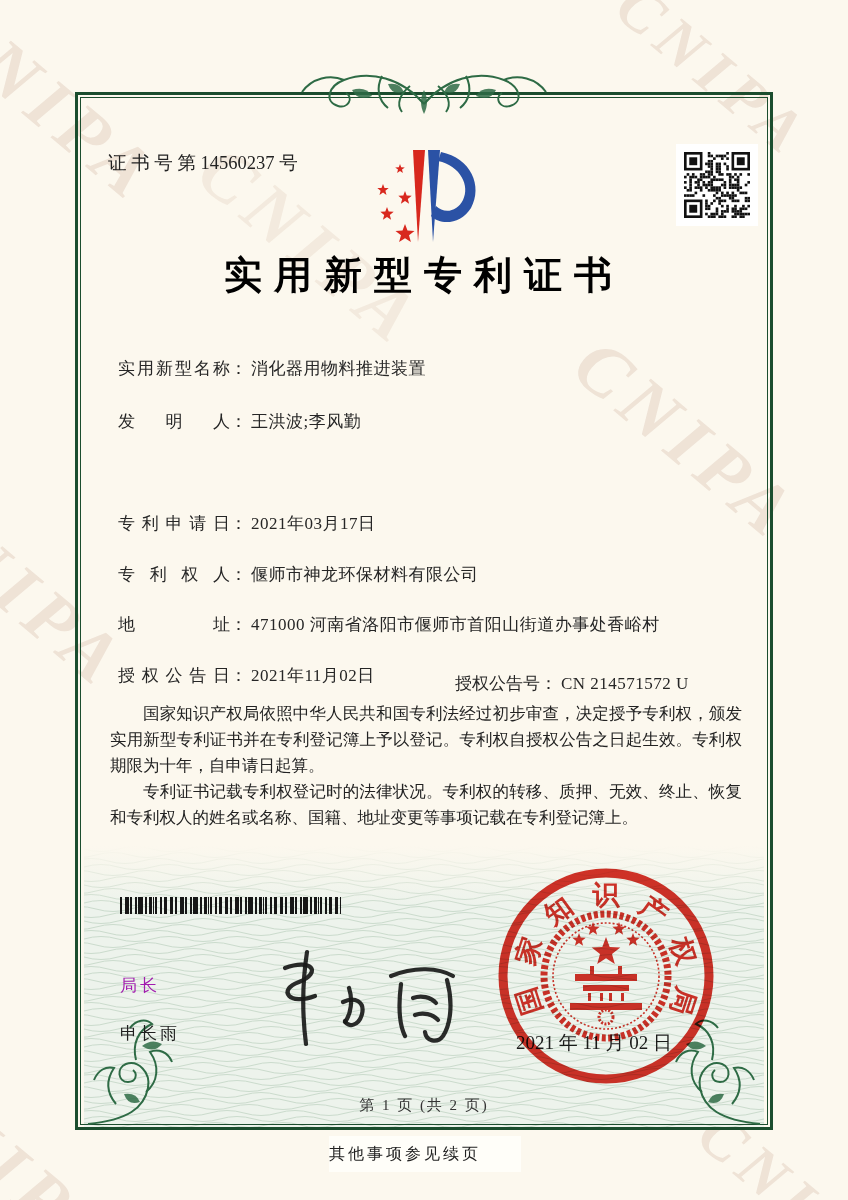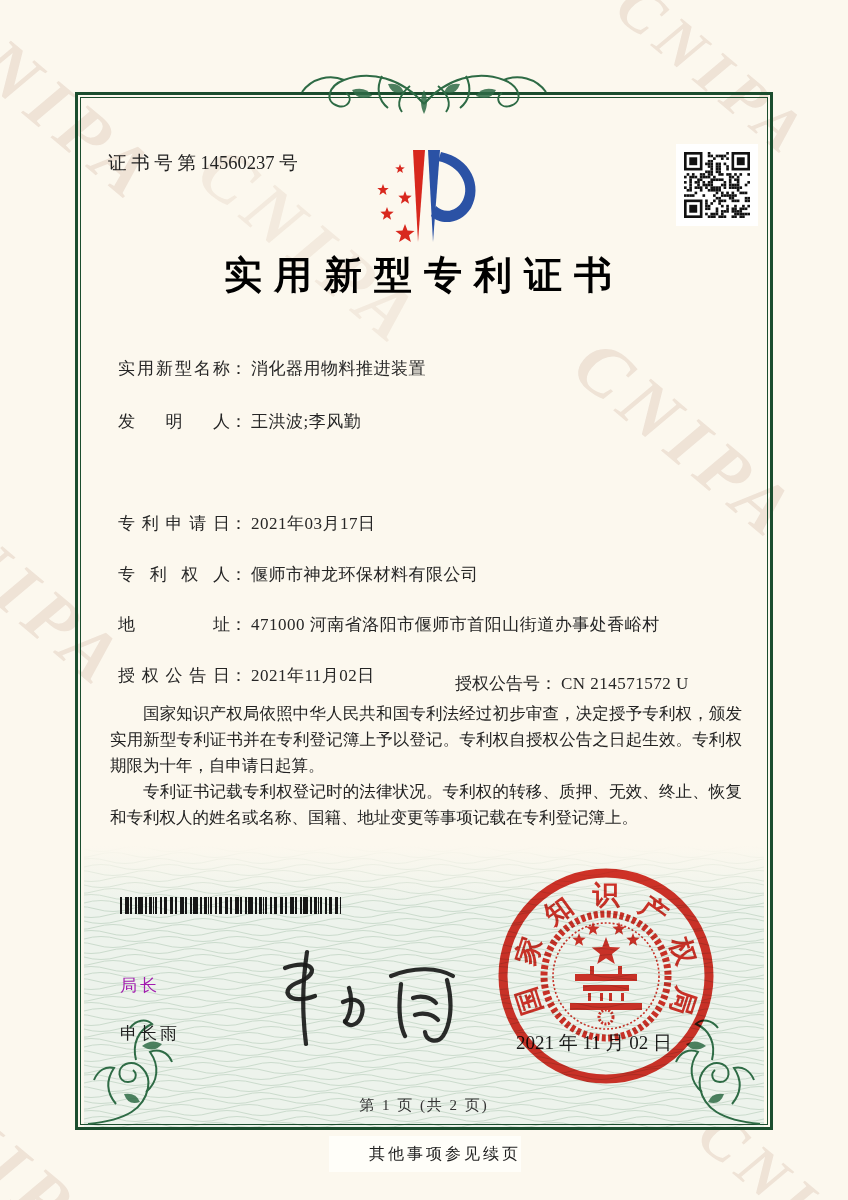--- a/index.html
+++ b/index.html
@@ -64,21 +64,21 @@
   .seal{position:absolute;left:492px;top:862px;z-index:6;mix-blend-mode:multiply;opacity:.95;}
   .seal .red{stroke:#d5281e;fill:none;}
   .seal .redf{fill:#d5281e;stroke:none;}
   #seal-text text{fill:#d5281e;font-size:27px;font-weight:700;font-family:"Liberation Serif",serif;}
   .seal-date{position:absolute;left:516px;top:1030px;width:220px;font-size:19px;color:#1c1c1c;
              z-index:7;mix-blend-mode:multiply;white-space:nowrap;}
 
   .page-num{position:absolute;left:0;right:0;top:1096px;text-align:center;font-size:15px;
             letter-spacing:2px;color:#333;z-index:5;}
   .continuation{position:absolute;left:329px;top:1136px;width:192px;height:36px;line-height:36px;
-                background:#fffef9;text-align:right;font-size:16px;letter-spacing:3px;color:#222;z-index:5;}
+                background:#fffef9;text-align:left;font-size:16px;letter-spacing:3px;color:#222;z-index:5;}
 </style>
 </head>
 <body>
 
 <div class="page">
 
   <span class="wm" style="left:-28px;top:-16px;">CNIPA</span>
   <span class="wm small" style="left:648px;top:-30px;">CNIPA</span>
   <span class="wm faint" style="left:236px;top:128px;">CNIPA</span>
   <span class="wm" style="left:612px;top:322px;">CNIPA</span>

